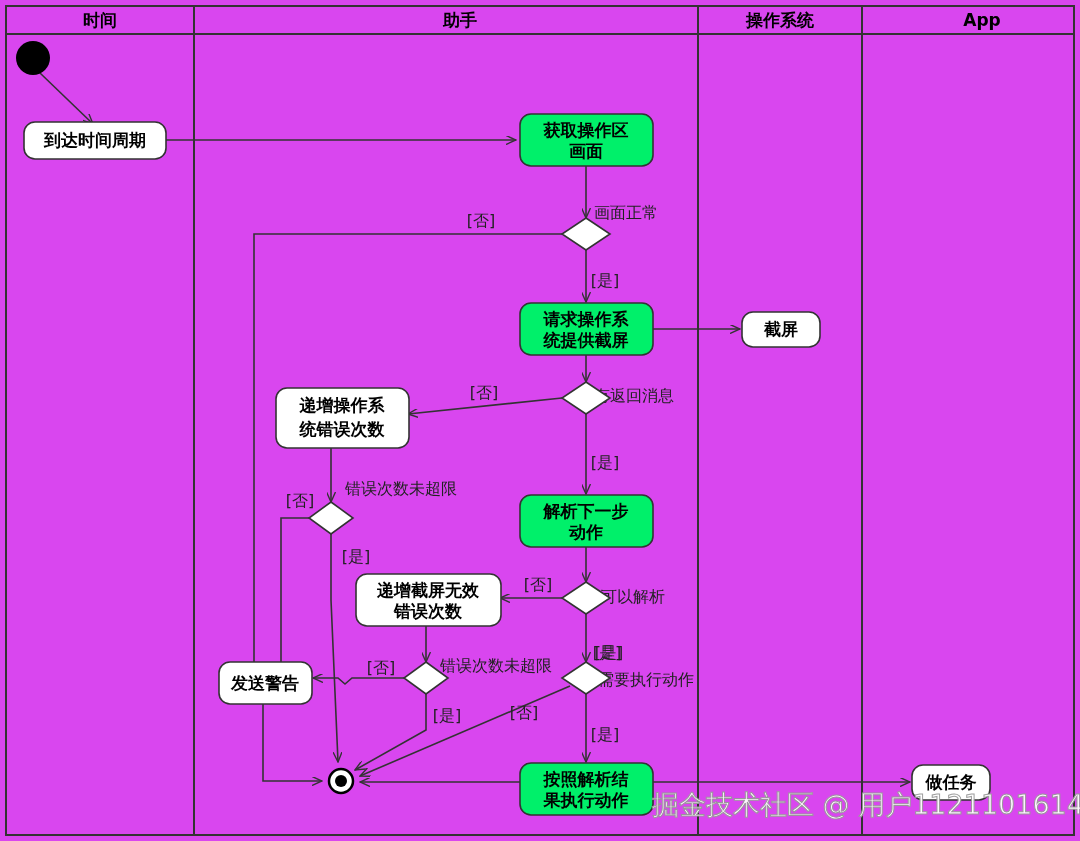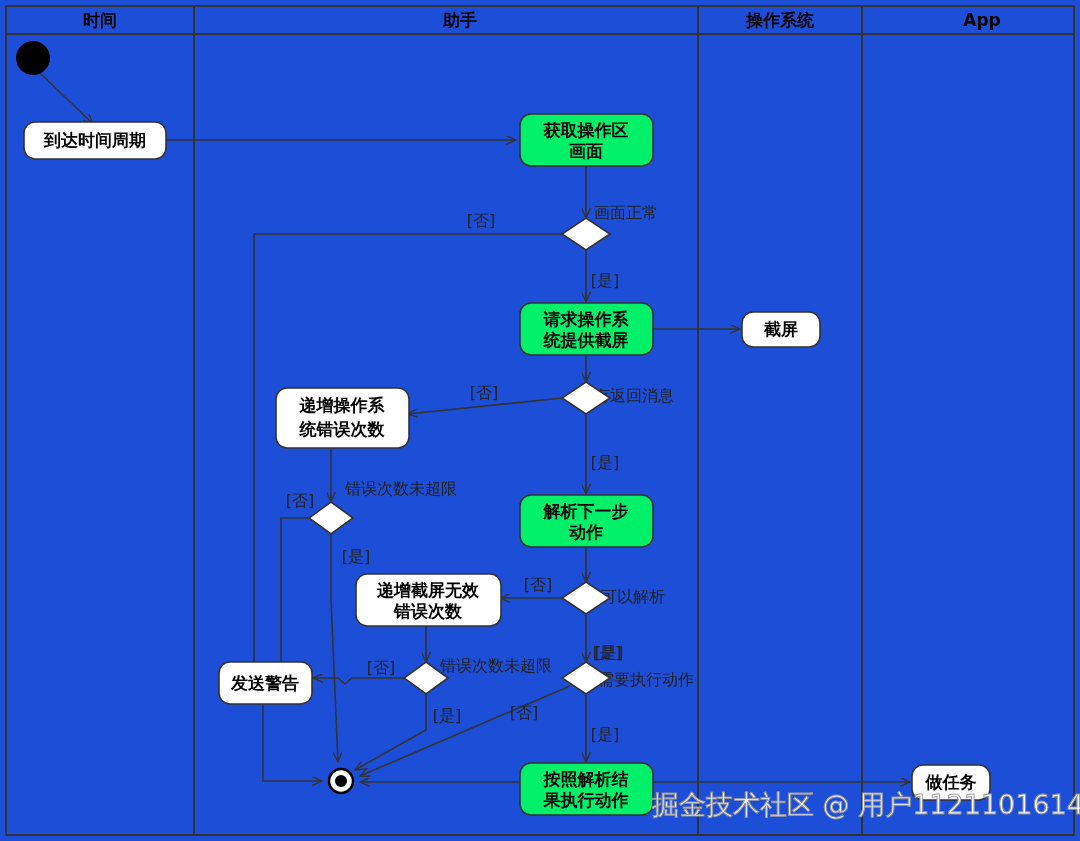--- a/index.html
+++ b/index.html
@@ -7,21 +7,21 @@
     padding: 0;
     background: #ffffff;
   }
   body {
     font-family: "DejaVu Sans", "Liberation Sans", sans-serif;
   }
   #canvas {
     position: relative;
     width: 1080px;
     height: 841px;
-    background: #1d4ed8;
+    background: #d946ef;
     overflow: hidden;
   }
   #diagram-svg {
     position: absolute;
     left: 0;
     top: 0;
     width: 1080px;
     height: 841px;
   }
   .lane-title {

